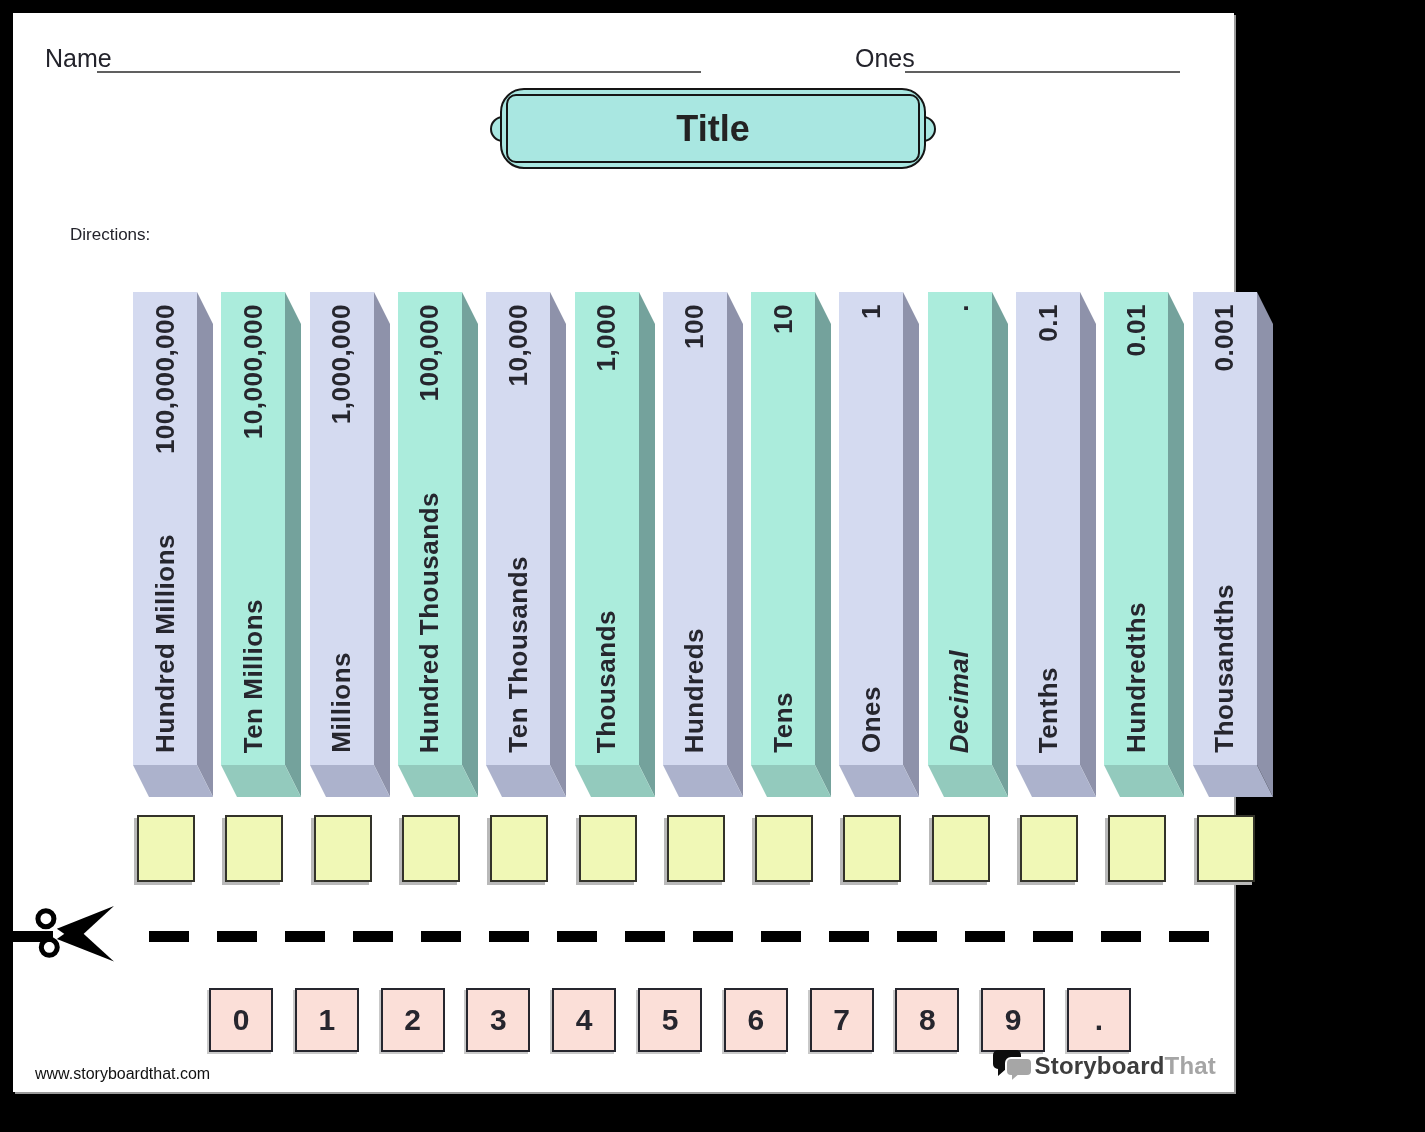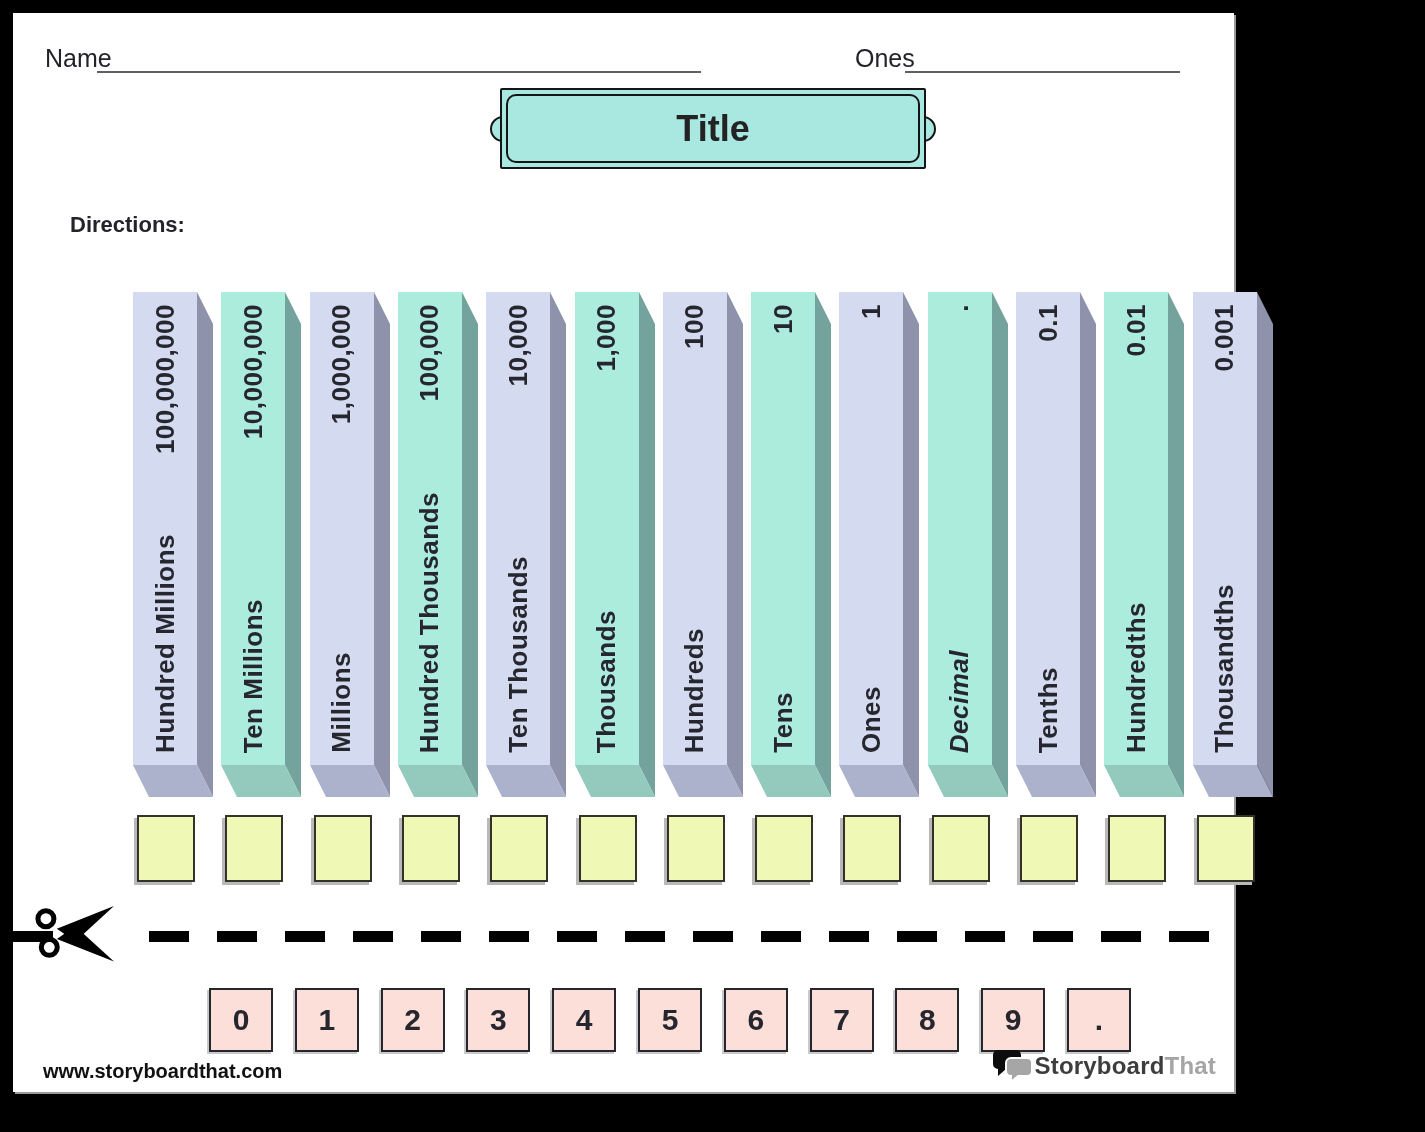--- a/index.html
+++ b/index.html
@@ -20,27 +20,27 @@
   .field-line { position:absolute; border-top:2px solid #606060; height:0; }
   .name-line { left:84px; top:58px; width:604px; }
   .date-line { left:892px; top:58px; width:275px; }
 
   
   .banner { position:absolute; left:477px; top:75px; width:446px; height:81px; }
   .bump { position:absolute; top:50%; width:26px; height:26px; margin-top:-13px;
           background:var(--banner,#a9e7e1); border:2px solid #151515; border-radius:50%; z-index:0; }
   .bump.left { left:0; } .bump.right { right:0; }
   .banner-body { position:absolute; left:10px; right:10px; top:0; bottom:0; z-index:1;
-          background:var(--banner,#a9e7e1); border:2px solid #151515; border-radius:2px; }
+          background:var(--banner,#a9e7e1); border:2px solid #151515; border-radius:24px; }
   .banner-inner { position:absolute; left:4px; right:4px; top:4px; bottom:4px;
           border:2px solid #151515; border-radius:10px; }
   .banner-title { position:absolute; left:0; right:0; top:0; bottom:0; display:flex;
           align-items:center; justify-content:center; font-size:36px; font-weight:bold; color:#232323; }
 
-  .directions { position:absolute; left:57px; top:199px; font-size:22px; color:#23232b; font-weight:700; }
+  .directions { position:absolute; left:57px; top:212px; font-size:17px; color:#23232b; font-weight:400; }
 
   
   .bar {
     position:absolute; top:279px; left:calc(120px + var(--i,0) * 88.3px);
     width:64px; height:473px; background:var(--front);
     display:flex; flex-direction:column; align-items:center; justify-content:space-between;
     padding:12px 0;
   }
   .bar.lavender { --front:var(--lavender-front,#d4daf0); --side:var(--lavender-side,#8e92aa); --bot:var(--lavender-bottom,#acb2cc); }
   .bar.mint     { --front:var(--mint-front,#abecdc);     --side:var(--mint-side,#74a29c);     --bot:var(--mint-bottom,#93cabd); }
@@ -68,21 +68,21 @@
   
   .tile {
     position:absolute; top:975px; left:calc(196px + var(--i,0) * 85.8px);
     width:64px; height:64px; background:var(--digit-tile,#fbdfd8);
     border:2px solid #26262e; box-shadow:-2px 2px 0 #c9c9c9;
     display:flex; align-items:center; justify-content:center;
     font-size:30px; font-weight:600; color:#26262e;
   }
 
   
-  .site-url { position:absolute; left:30px; bottom:9px; font-size:20px; font-weight:bold; color:#111; }
+  .site-url { position:absolute; left:22px; bottom:9px; font-size:16px; font-weight:normal; color:#111; }
   .logo { position:absolute; right:18px; bottom:8px; display:flex; align-items:center; gap:1px; }
   .logo-text { font-size:24px; font-weight:600; letter-spacing:0.2px; }
   .logo-text .primary { color:#3d3d3d; }
   .logo-text .secondary { color:#a5a5a5; }
 </style>
 </head>
 <body>
 
 <div class="stage">
   <div class="page">

